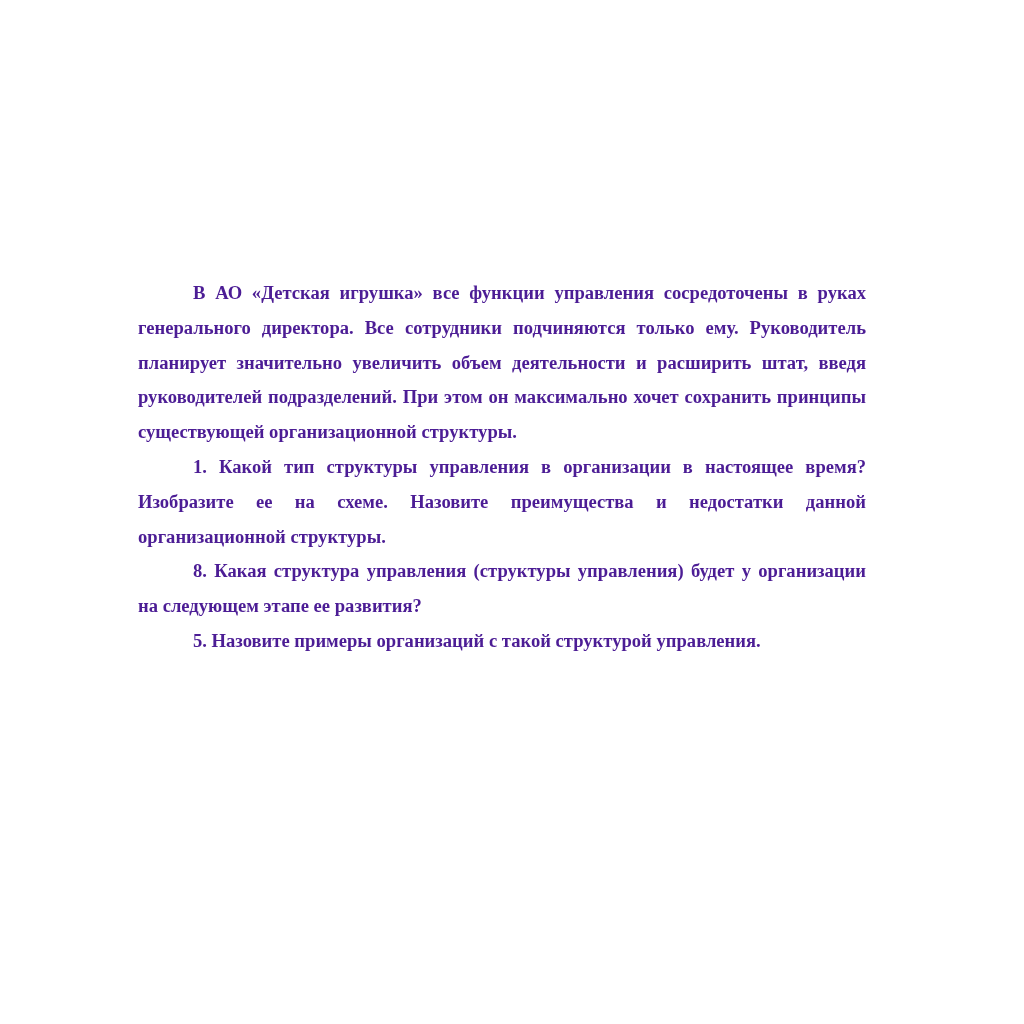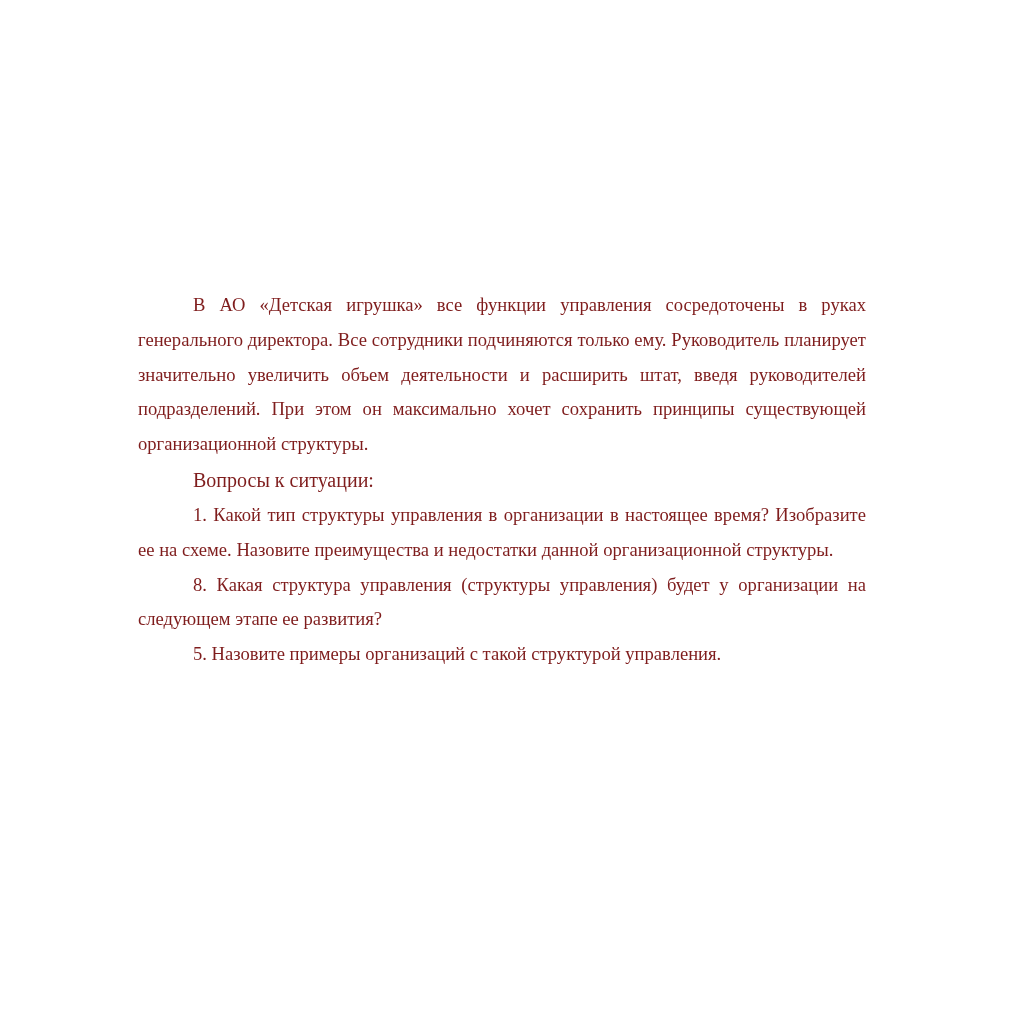--- a/index.html
+++ b/index.html
@@ -9,26 +9,27 @@
     }
     body {
       width: 1024px;
       height: 1024px;
       position: relative;
       overflow: hidden;
     }
     .page {
       position: absolute;
       left: 138px;
-      top: 288px;
+      top: 276px;
       width: 728px;
       font-family: "Liberation Serif", "DejaVu Serif", serif;
       font-size: 18.6px;
-      color: #7f1d1d;
+      color: #4c1d95;
       line-height: 34.8px;
+      font-weight: bold;
     }
     .para {
       margin: 0;
       text-align: justify;
       text-indent: 55px;
     }
     .heading {
       margin: 0;
       text-indent: 55px;
       font-size: 20px;
@@ -38,17 +39,16 @@
       margin: 0;
       text-align: justify;
       text-indent: 55px;
     }
   </style>
 </head>
 <body>
 
 <div class="page">
   <p class="para">В АО «Детская игрушка» все функции управления сосредоточены в руках генерального директора. Все сотрудники подчиняются только ему. Руководитель планирует значительно увеличить объем деятельности и расширить штат, введя руководителей подразделений. При этом он максимально хочет сохранить принципы существующей организационной структуры.</p>
-  <p class="heading">Вопросы к ситуации:</p>
   <p class="q">1. Какой тип структуры управления в организации в настоящее время? Изобразите ее на схеме. Назовите преимущества и недостатки данной организационной структуры.</p>
   <p class="q">8. Какая структура управления (структуры управления) будет у организации на следующем этапе ее развития?</p>
   <p class="q">5. Назовите примеры организаций с такой структурой управления.</p>
 </div>
 
 </body></html>

